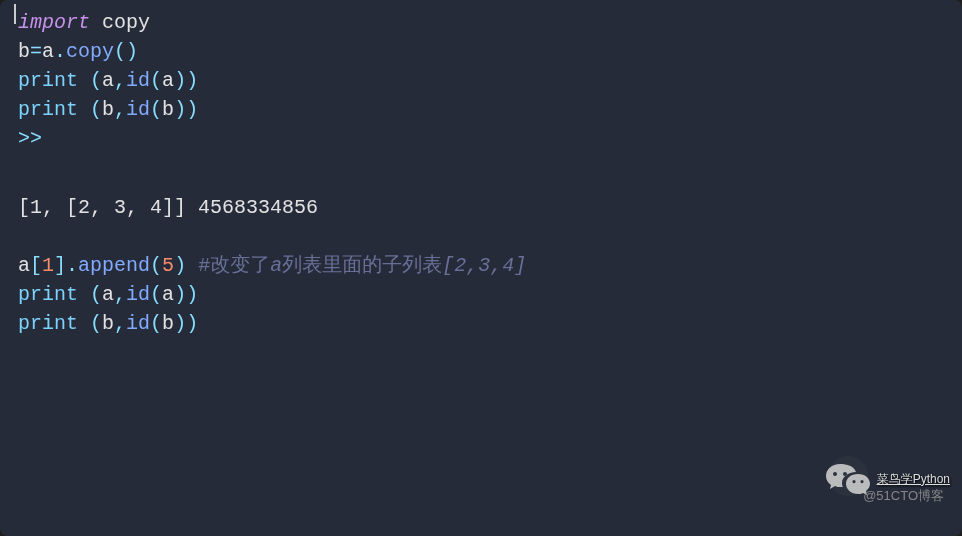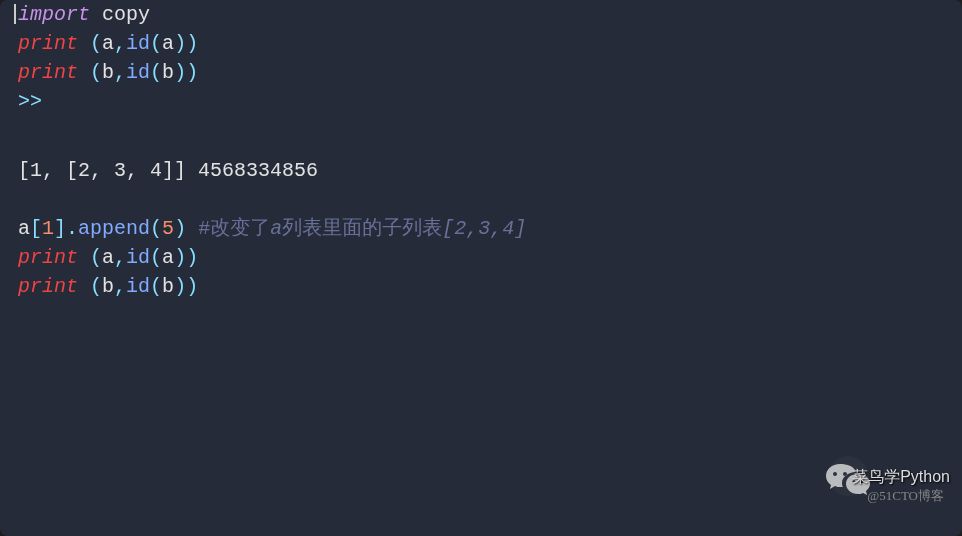--- a/index.html
+++ b/index.html
@@ -10,85 +10,87 @@
     font-size: 20px;
     line-height: 1.45;
     width: 962px;
     height: 536px;
     position: relative;
     overflow: hidden;
   }
   .editor {
     background: #252b39;
     border-radius: 8px;
-    padding: 0 18px 30px 18px;
+    padding: 8px 18px 30px 18px;
     box-sizing: border-box;
     width: 962px;
     height: 536px;
     position: relative;
   }
   .cursor-bar {
     position: absolute;
     left: 14px;
     top: 4px;
     width: 2px;
     height: 20px;
     background: #ccc;
   }
   .line { white-space: pre; font-family: Consolas, 'Courier New', monospace; }
   .line.blank { height: 29px; }
   .kw { color: #c792ea; font-style: italic; }
   .ident { color: #e2e2e2; }
   .punct { color: #89ddff; }
   .op { color: #89ddff; }
-  .func { color: #ef4444; font-style: italic; }
+  .func { color: #7dd3fc; }
   .call { color: #82aaff; }
   .num { color: #f78c6c; }
   .output { color: #e2e2e2; margin-top: 40px; }
   .prompt { color: #89ddff; }
   .comment { color: #697098; text-align: right; }
   .comment-it { color: #697098; font-style: italic; }
   .watermark-logo {
     position: absolute;
     right: 90px;
     bottom: 40px;
     width: 48px;
     height: 40px;
     opacity: 0.85;
   }
   .watermark-label {
     position: absolute;
     right: 12px;
     bottom: 48px;
     color: #ddd;
-    font-size: 16px;
+    font-size: 12px;
     font-family: 'PingFang SC','Microsoft YaHei', sans-serif;
     font-weight: 500;
     text-shadow: 1px 1px 2px #000;
+    text-decoration: underline;
   }
   .watermark-sub {
     position: absolute;
     right: 18px;
     bottom: 30px;
     color: #868686;
     font-size: 13px;
-    font-family: Liberation Serif, serif;
+    font-family: Liberation Sans, sans-serif;
   }
   .logo-circle { fill:#6b6b6b; opacity:0.12; }
   .logo-dots { fill:#d5d5d5; }
 </style>
 </head>
 <body>
 
 <div class="editor">
   <div class="cursor-bar"></div>
 
   <div class="line"><span class="kw">import</span><span class="ident"> </span><span class="ident">copy</span></div>
 
 
+  <div class="line"><span class="ident">b</span><span class="op">=</span><span class="ident">a</span><span class="punct">.</span><span class="call">copy</span><span class="punct">(</span><span class="punct">)</span></div>
 
   <div class="line"><span class="func">print</span><span> </span><span class="punct">(</span><span class="ident">a</span><span class="punct">,</span><span class="call">id</span><span class="punct">(</span><span class="ident">a</span><span class="punct">)</span><span class="punct">)</span></div>
 
   <div class="line"><span class="func">print</span><span> </span><span class="punct">(</span><span class="ident">b</span><span class="punct">,</span><span class="call">id</span><span class="punct">(</span><span class="ident">b</span><span class="punct">)</span><span class="punct">)</span></div>
 
   <div class="line"><span class="prompt">&gt;&gt;</span></div>
 
   <div class="line output">[1, [2, 3, 4]] 4568334856</div>
 
   <div class="line blank"></div>

